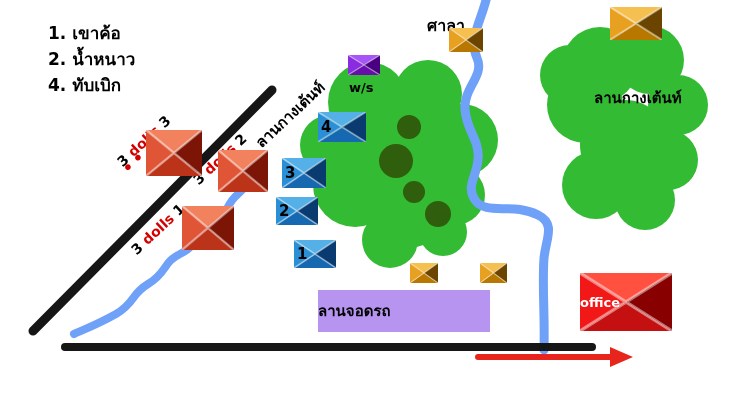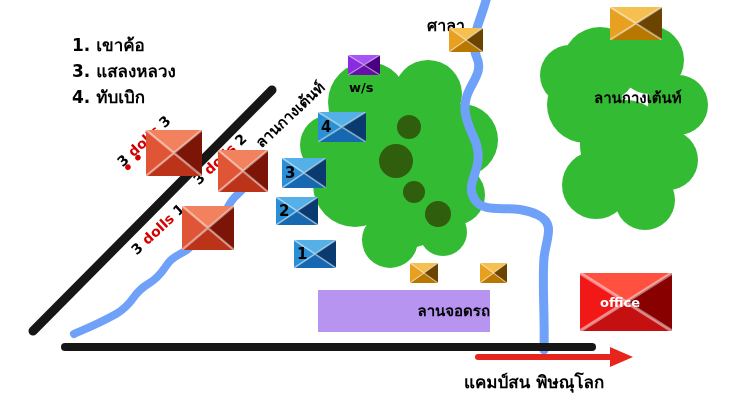--- a/index.html
+++ b/index.html
@@ -8,39 +8,39 @@
     font-family:"DejaVu Sans",sans-serif;color:#000;
   }
   .base{position:absolute;left:0;top:0;width:751px;height:414px;}
   .river{fill:none;stroke-width:9;stroke-linecap:round;stroke-linejoin:round;}
   .river.thin{stroke-width:8;}
   .road{stroke-linecap:round;}
   .road-diag{stroke-width:9;}
   .road-main{stroke-width:8;}
   .arrow-line{stroke-width:6;stroke-linecap:round;}
   .lbl{position:absolute;white-space:nowrap;}
-  .legend{position:absolute;left:48px;top:32px;font-size:17px;font-weight:600;line-height:26px;margin-left:24px;}
+  .legend{position:absolute;left:48px;top:20px;font-size:17px;font-weight:600;line-height:26px;}
   .camp-left{left:250px;top:136px;transform:rotate(-43deg);transform-origin:0 0;font-size:15px;font-weight:600;}
   .camp-right{left:594px;top:86px;font-size:15px;font-weight:600;}
   .sala{left:427px;top:13px;font-size:16px;font-weight:600;}
   .ws{left:349px;top:36px;font-size:13px;font-weight:700;margin-top:44px;}
   .dest{left:464px;top:368px;font-size:17px;font-weight:600;}
   .dots{left:118px;top:164px;transform:rotate(-43deg);transform-origin:0 0;
         color:#d40000;font-size:16px;font-weight:700;letter-spacing:-1px;}
   .dolls-lbl{position:absolute;transform:rotate(-43deg);transform-origin:0 0;
              font-size:14px;font-weight:700;white-space:nowrap;}
   .dolls-lbl .red-word{color:#d40000;}
   .tent{position:absolute;}
   .tent svg{position:absolute;left:0;top:0;width:100%;height:100%;}
   .tentnum{position:absolute;left:3px;top:50%;transform:translateY(-50%);
            font-size:15px;font-weight:700;z-index:2;}
-  .office-lbl{position:absolute;left:20px;top:50%;transform:translateY(-50%);
+  .office-lbl{position:absolute;left:0;top:50%;transform:translateY(-50%);
               color:#fff;font-size:13px;font-weight:700;z-index:2;}
   .parking{position:absolute;left:318px;top:290px;width:172px;height:42px;
-           display:flex;align-items:center;justify-content:flex-end;
+           display:flex;align-items:center;justify-content:flex-start;
            font-size:15px;font-weight:600;}
 </style>
 </head>
 <body>
 
 <div class="map">
 
   <svg class="base" viewBox="0 0 751 414">
 
     <g fill="#33bb33">
@@ -83,29 +83,28 @@
 
     <line class="road road-diag" x1="272" y1="90" x2="33" y2="331" stroke="#161616"></line>
     <line class="road road-main" x1="65" y1="347" x2="592" y2="347" stroke="#161616"></line>
 
     <line class="arrow-line" x1="478" y1="357" x2="610" y2="357" stroke="#e8251c"></line>
     <polygon points="610,347 633,357 610,367" fill="#e8251c"></polygon>
   </svg>
 
   <div class="legend">
     <div>1. เขาค้อ</div>
-    <div>3. แสลงหลวง</div>
+    <div>2. น้ำหนาว</div>
     <div>4. ทับเบิก</div>
   </div>
 
   <div class="lbl camp-left">ลานกางเต้นท์</div>
   <div class="lbl camp-right">ลานกางเต้นท์</div>
   <div class="lbl sala">ศาลา</div>
   <div class="lbl ws">w/s</div>
-  <div class="lbl dest">แคมป์สน  พิษณุโลก</div>
   <div class="lbl dots">• •</div>
 
   <div class="dolls-lbl" style="left:114px;top:158px">
     <span>3</span>
     <span class="red-word">dolls</span>
     <span>3</span>
   </div>
   <div class="dolls-lbl" style="left:190px;top:176px">
     <span>3</span>
     <span class="red-word">dolls</span>

